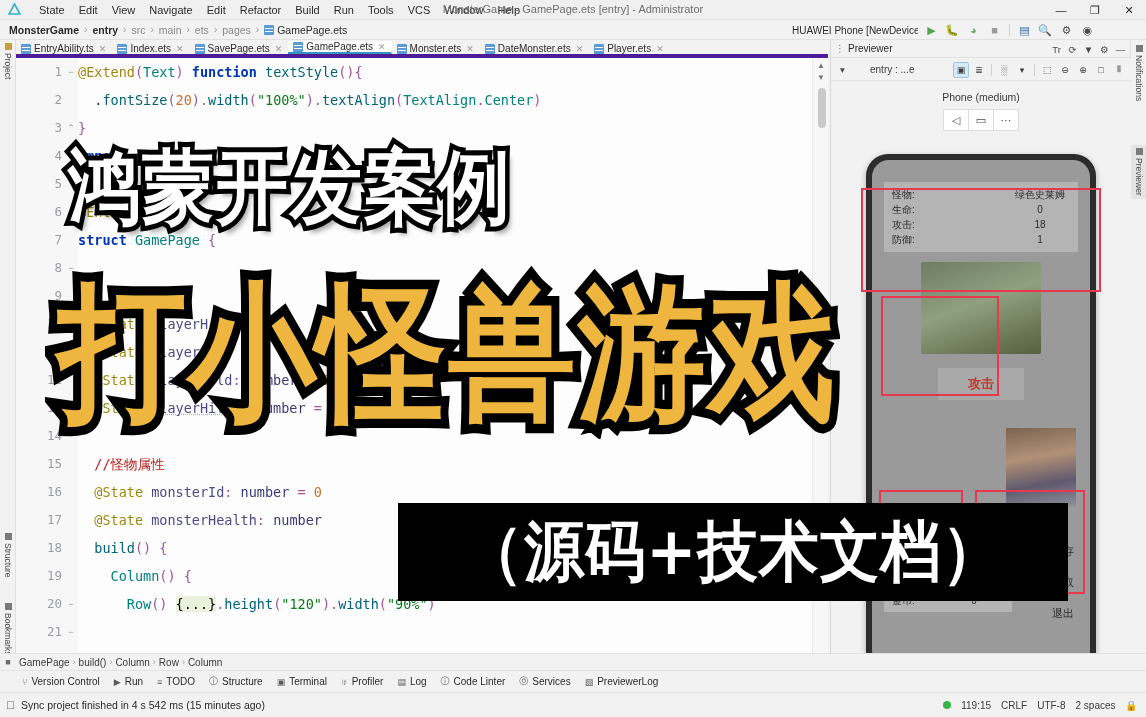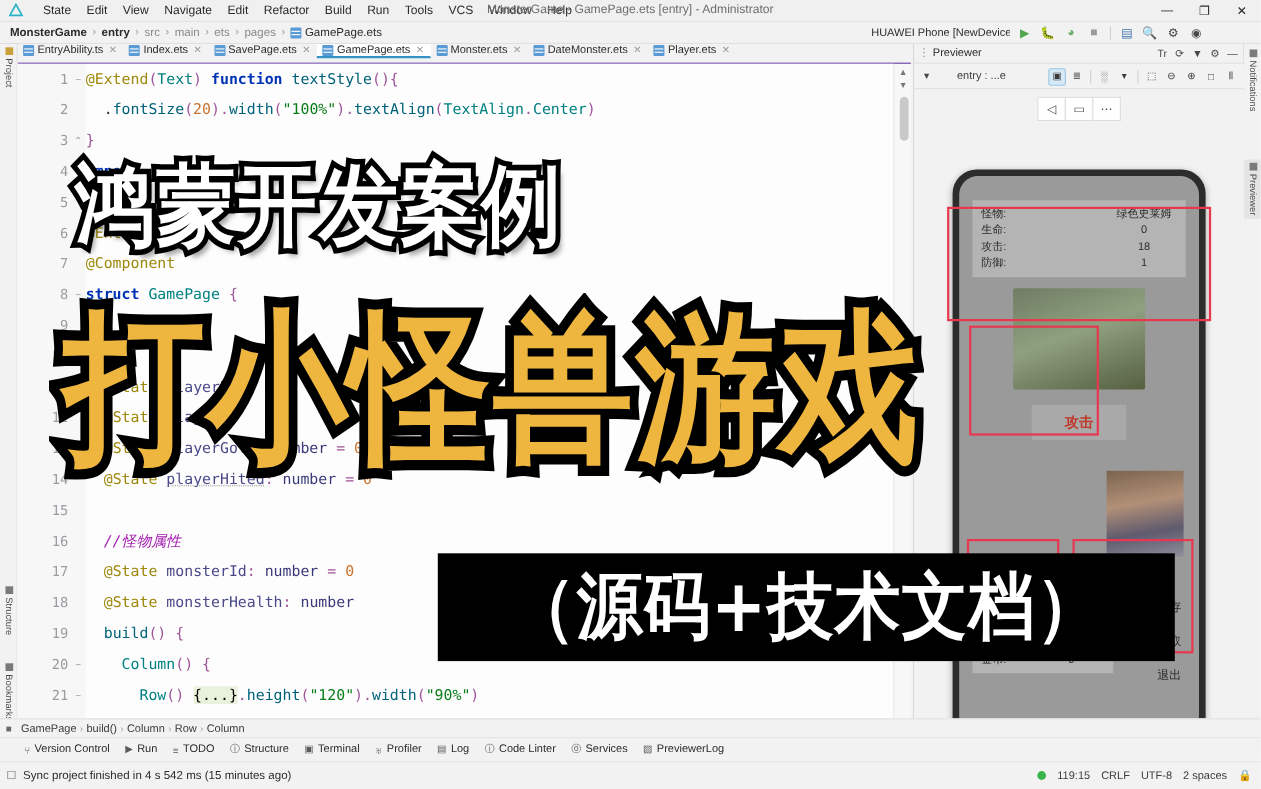--- a/index.html
+++ b/index.html
@@ -74,22 +74,22 @@
   }
   .tb-ico {
     width: 17px; height: 17px; display: flex; align-items: center;
     justify-content: center; font-size: 11px; color: #4a4a4a;
   }
   .tb-sep { width: 1px; height: 12px; background: #d0d0d0; margin: 0 2px; }
 
   
   .tabbar {
     position: absolute; top: 40px; left: 16px; width: 812px; height: 18px;
-    background: #f2f2f2; display: flex; align-items: flex-start;
-    border-bottom: 1px solid #4c1d95;
+    background: #f2f2f2; display: flex; align-items: flex-end;
+    border-bottom: 4px solid #4c1d95;
   }
   .etab {
     display: flex; align-items: center; gap: 3px;
     padding: 0 5px; font-size: 10px; color: #2b2b2b;
     border-right: 1px solid transparent;
     white-space: nowrap;
   }
   .etab.active { background: #fff; border-bottom: 2px solid #3592c4; }
   .etab .x { color: #9b9b9b; font-size: 9px; margin-left: 2px; }
   .ets-ico {
@@ -151,21 +151,21 @@
     line-height: 28px; text-align: center; color: #9a9a9a; font-size: 9px;
   }
   .k-dec   { color: #9e880d; }          
   .k-kw    { color: #0033b3; font-weight: bold; }
   .k-fn    { color: #00627a; }
   .k-type  { color: #008080; }
   .k-str   { color: #067d17; }
   .k-num   { color: #c9722e; }
   .k-plain { color: #2b2b2b; }
   .k-punc  { color: #a0559a; }
-  .k-cmt   { color: #a21caf; font-style: italic; }
+  .k-cmt   { color: #b91c1c; }
   .k-var   { color: #4a4a8a; }
   .k-prop  { color: #3a3a7a; }
   .k-ul    { text-decoration: underline; text-decoration-color: #b0b0b0; text-decoration-style: dotted; }
   .k-hl    { background: #e8f2dd; }
 
   .scrollmark {
     position: absolute; right: 2px; width: 8px; height: 40px;
     background: #c9c9c9; border-radius: 4px; top: 6px;
   }
   .editor-scroll {
@@ -534,21 +534,20 @@
         <div class="lnum" style="top: 588px;">22</div>
         <div class="fold" style="top: 588px;">+</div>
       </div>
     <div class="codearea" id="code-content">
         <div class="cline"><span class="k-dec">@Extend</span><span class="k-punc">(</span><span class="k-type">Text</span><span class="k-punc">)</span><span class="k-plain"> </span><span class="k-kw">function</span><span class="k-plain"> </span><span class="k-fn">textStyle</span><span class="k-punc">(){</span></div>
         <div class="cline"><span class="k-plain">  .</span><span class="k-fn">fontSize</span><span class="k-punc">(</span><span class="k-num">20</span><span class="k-punc">).</span><span class="k-fn">width</span><span class="k-punc">(</span><span class="k-str">"100%"</span><span class="k-punc">).</span><span class="k-fn">textAlign</span><span class="k-punc">(</span><span class="k-type">TextAlign</span><span class="k-punc">.</span><span class="k-type">Center</span><span class="k-punc">)</span></div>
         <div class="cline"><span class="k-punc">}</span></div>
         <div class="cline"><span class="k-kw">import</span></div>
         <div class="cline"></div>
         <div class="cline"><span class="k-dec">@Entry</span></div>
-        <div class="cline"><span class="k-dec">@Component</span></div>
         <div class="cline"><span class="k-kw">struct</span><span class="k-plain"> </span><span class="k-type">GamePage</span><span class="k-punc"> {</span></div>
         <div class="cline"></div>
         <div class="cline"></div>
         <div class="cline"><span class="k-plain">  </span><span class="k-dec">@State</span><span class="k-plain"> </span><span class="k-var">playerH</span></div>
         <div class="cline"><span class="k-plain">  </span><span class="k-dec">@State</span><span class="k-plain"> </span><span class="k-var">playerA</span></div>
         <div class="cline"><span class="k-plain">  </span><span class="k-dec">@State</span><span class="k-plain"> </span><span class="k-var">playerGold</span><span class="k-punc">: </span><span class="k-prop">number</span><span class="k-punc"> = </span><span class="k-num">0</span></div>
         <div class="cline"><span class="k-plain">  </span><span class="k-dec">@State</span><span class="k-plain"> </span><span class="k-var k-ul">playerHited</span><span class="k-punc">: </span><span class="k-prop">number</span><span class="k-punc"> = </span><span class="k-num">0</span></div>
         <div class="cline"></div>
         <div class="cline"><span class="k-cmt">  //怪物属性</span></div>
         <div class="cline"><span class="k-plain">  </span><span class="k-dec">@State</span><span class="k-plain"> </span><span class="k-var">monsterId</span><span class="k-punc">: </span><span class="k-prop">number</span><span class="k-punc"> = </span><span class="k-num">0</span></div>
@@ -589,20 +588,21 @@
         <div class="tb-sep"></div>
         <div class="pt-btn">⬚</div>
         <div class="pt-btn">⊖</div>
         <div class="pt-btn">⊕</div>
         <div class="pt-btn">□</div>
         <div class="pt-btn">⦀</div>
       </div>
     </div>
 
     <div class="prev-canvas">
+      <div class="device-name">Phone (medium)</div>
       <div class="device-actions">
         <div class="da-btn">◁</div>
         <div class="da-btn">▭</div>
         <div class="da-btn">⋯</div>
       </div>
 
       <div class="phone">
         <div class="phone-screen">
 
           <div class="monster-stats">

